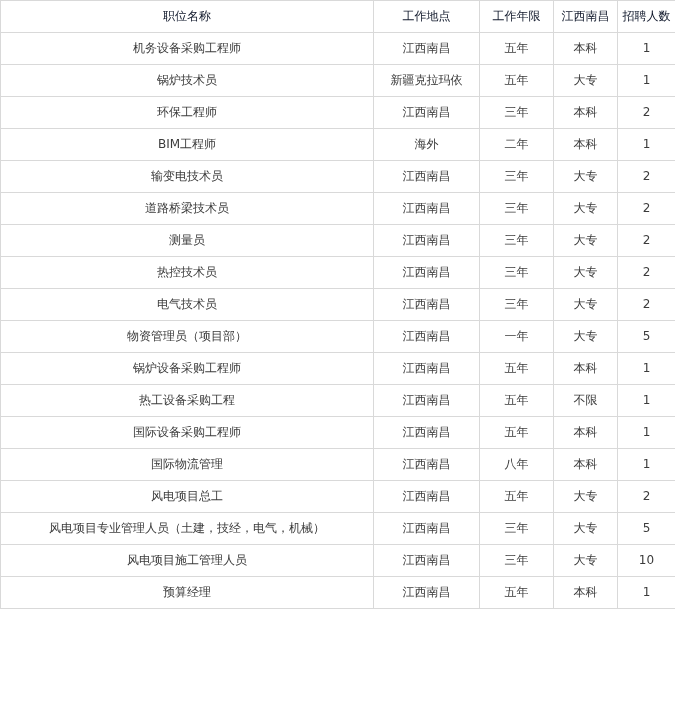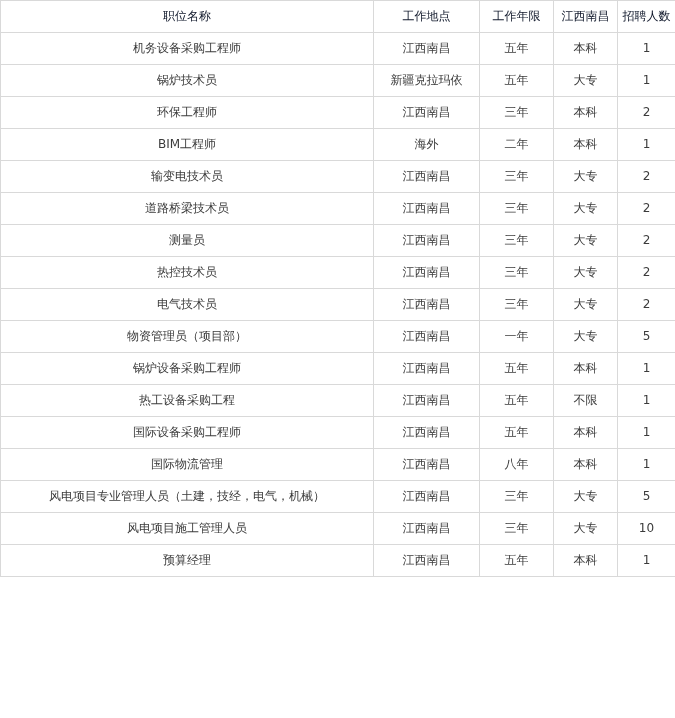--- a/index.html
+++ b/index.html
@@ -159,20 +159,27 @@
         <td>1</td>
       </tr>
       <tr>
         <td class="title-cell">国际物流管理</td>
         <td>江西南昌</td>
         <td>八年</td>
         <td>本科</td>
         <td>1</td>
       </tr>
       <tr>
+        <td class="title-cell">风电项目总工</td>
+        <td>江西南昌</td>
+        <td>五年</td>
+        <td>大专</td>
+        <td>2</td>
+      </tr>
+      <tr>
         <td class="title-cell small-text">风电项目专业管理人员（土建，技经，电气，机械）</td>
         <td>江西南昌</td>
         <td>三年</td>
         <td>大专</td>
         <td>5</td>
       </tr>
       <tr>
         <td class="title-cell">风电项目施工管理人员</td>
         <td>江西南昌</td>
         <td>三年</td>

